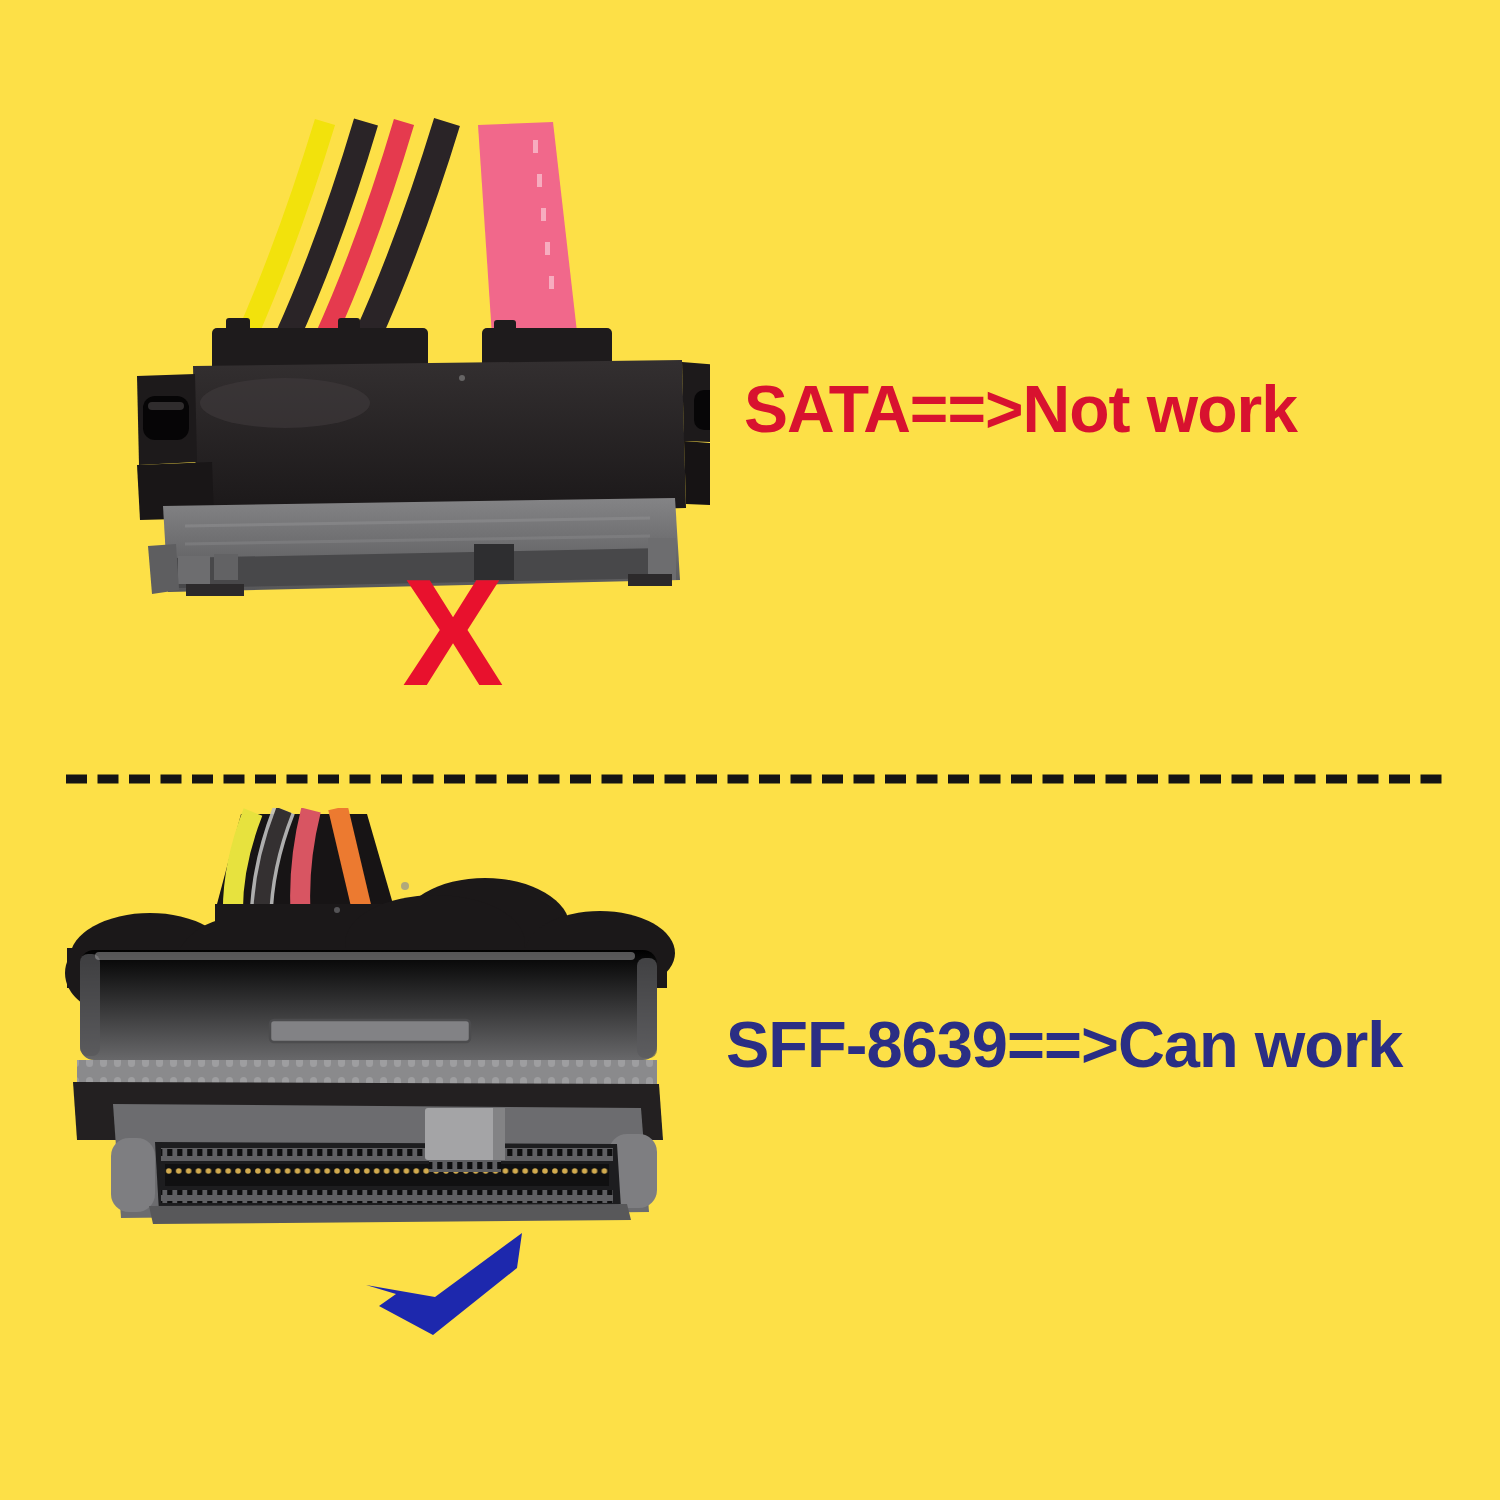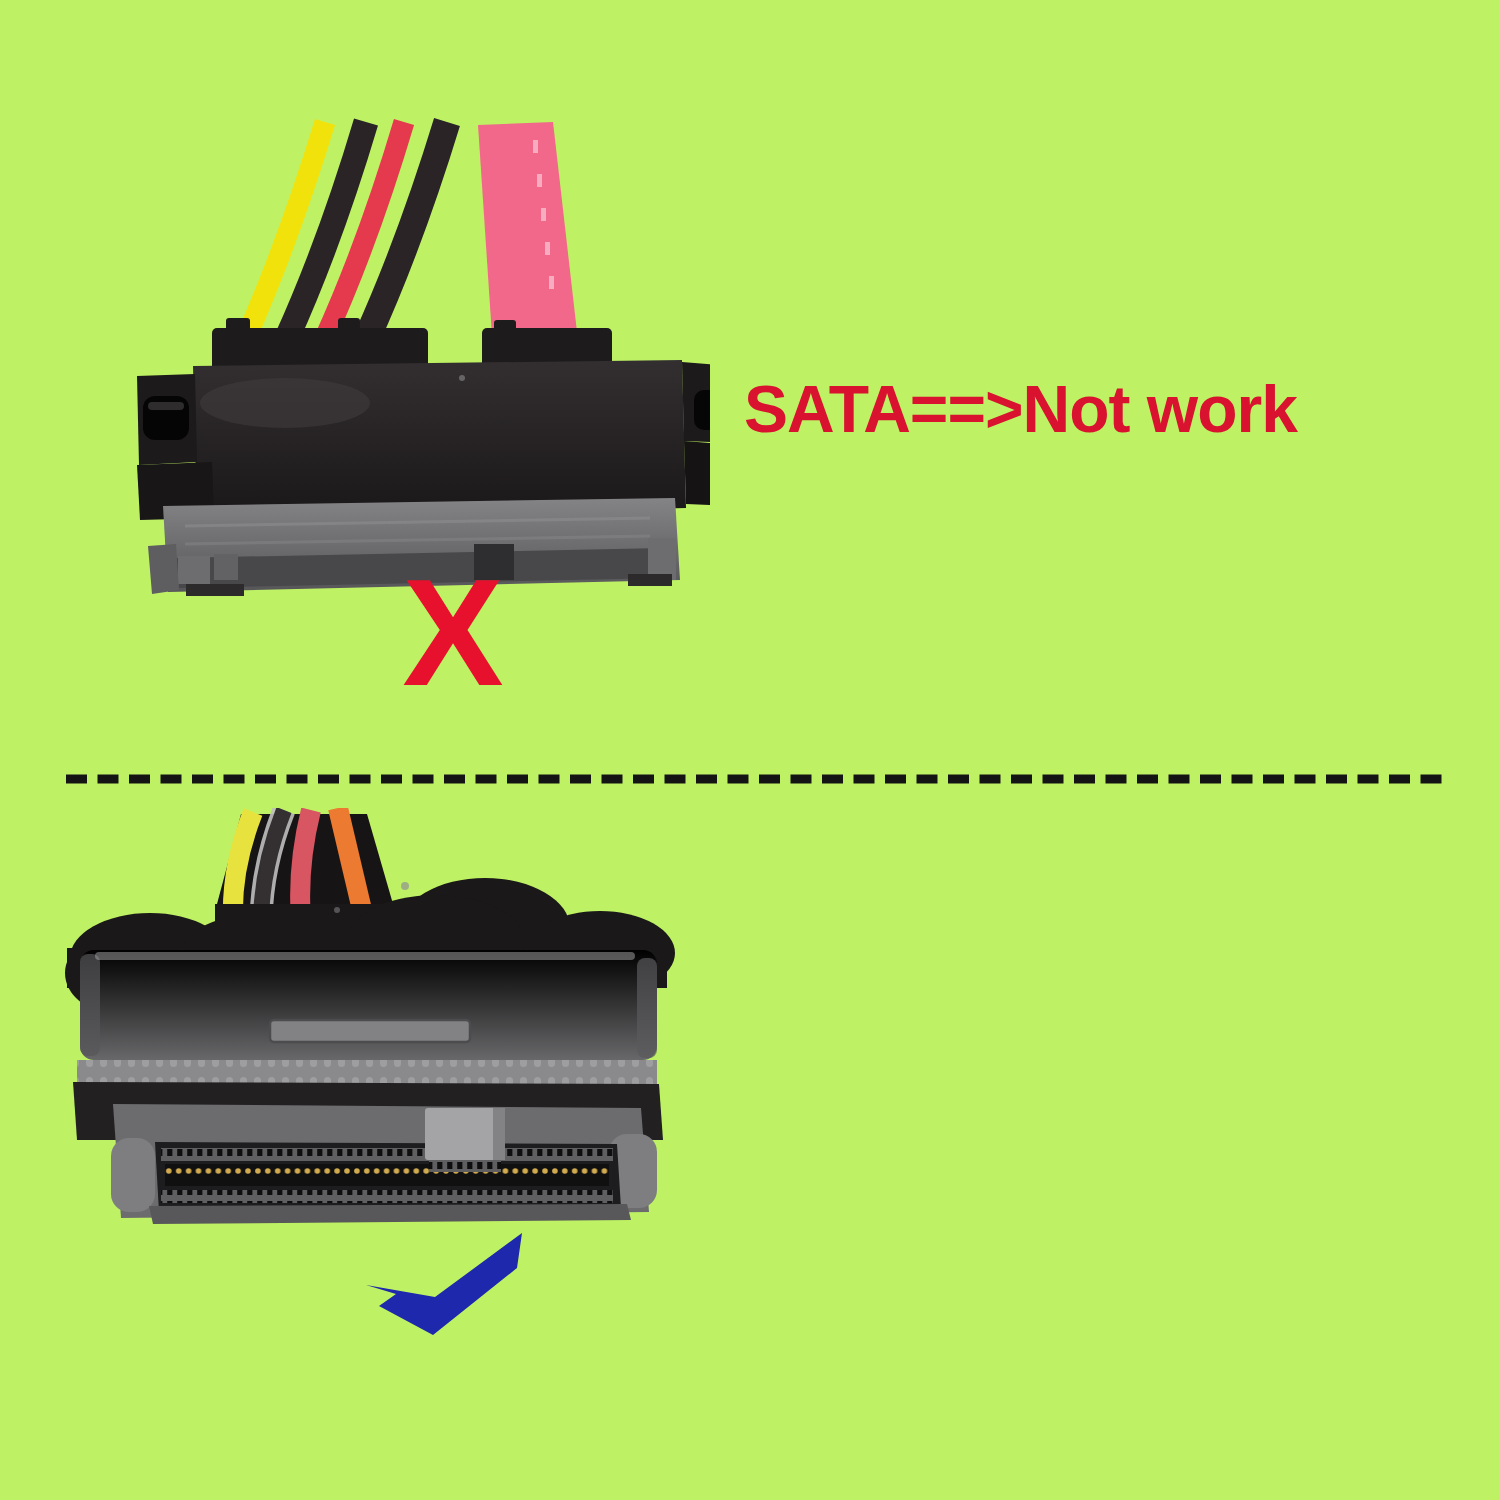--- a/index.html
+++ b/index.html
@@ -1,16 +1,16 @@
 <!DOCTYPE html>
 <html><head>
 <meta charset="utf-8">
 <style>
   html,body{margin:0;padding:0;background:#fff;}
-  .stage{position:relative;width:1500px;height:1500px;background:#bef264;overflow:hidden;
+  .stage{position:relative;width:1500px;height:1500px;background:#fde047;overflow:hidden;
          font-family:"Liberation Sans", sans-serif;}
   .abs{position:absolute;}
   .label{font-weight:700;letter-spacing:-1px;line-height:1.15;white-space:nowrap;}
   .label-red{left:744px;top:372px;font-size:66px;color:#d8122f;}
   .label-blue{left:726px;top:1008px;font-size:65px;color:#2b2e84;}
   .x-mark{left:388px;top:556px;width:130px;text-align:center;font-size:152px;font-weight:700;
           color:#e8112d;line-height:1;}
   svg{display:block;}
 </style>
 </head>
@@ -160,18 +160,19 @@
       <rect x="110" y="356" width="444" height="22" fill="#101011"></rect>
       <rect x="110" y="356" width="444" height="22" fill="url(#goldrow)"></rect>
       <rect x="106" y="382" width="452" height="13" fill="url(#perf)"></rect>
       <polygon points="94,398 572,396 576,412 98,416" fill="#58585a"></polygon>
       <rect x="370" y="300" width="80" height="52" rx="3" fill="#a4a4a6"></rect>
       <rect x="438" y="300" width="12" height="52" fill="#838385"></rect>
       <rect x="374" y="352" width="72" height="12" fill="url(#perf)"></rect>
     </g>
   </svg>
 
+  <div class="abs label label-blue">SFF-8639==&gt;Can work</div>
 
   <svg class="abs" style="left:353px;top:1222px;" width="180" height="120" viewBox="0 0 180 120">
     <polygon points="13,63 82,75 169,11 164,46 80,113 26,84 43,72" fill="#1d28ad"></polygon>
   </svg>
 
 </div>
 
 </body></html>

